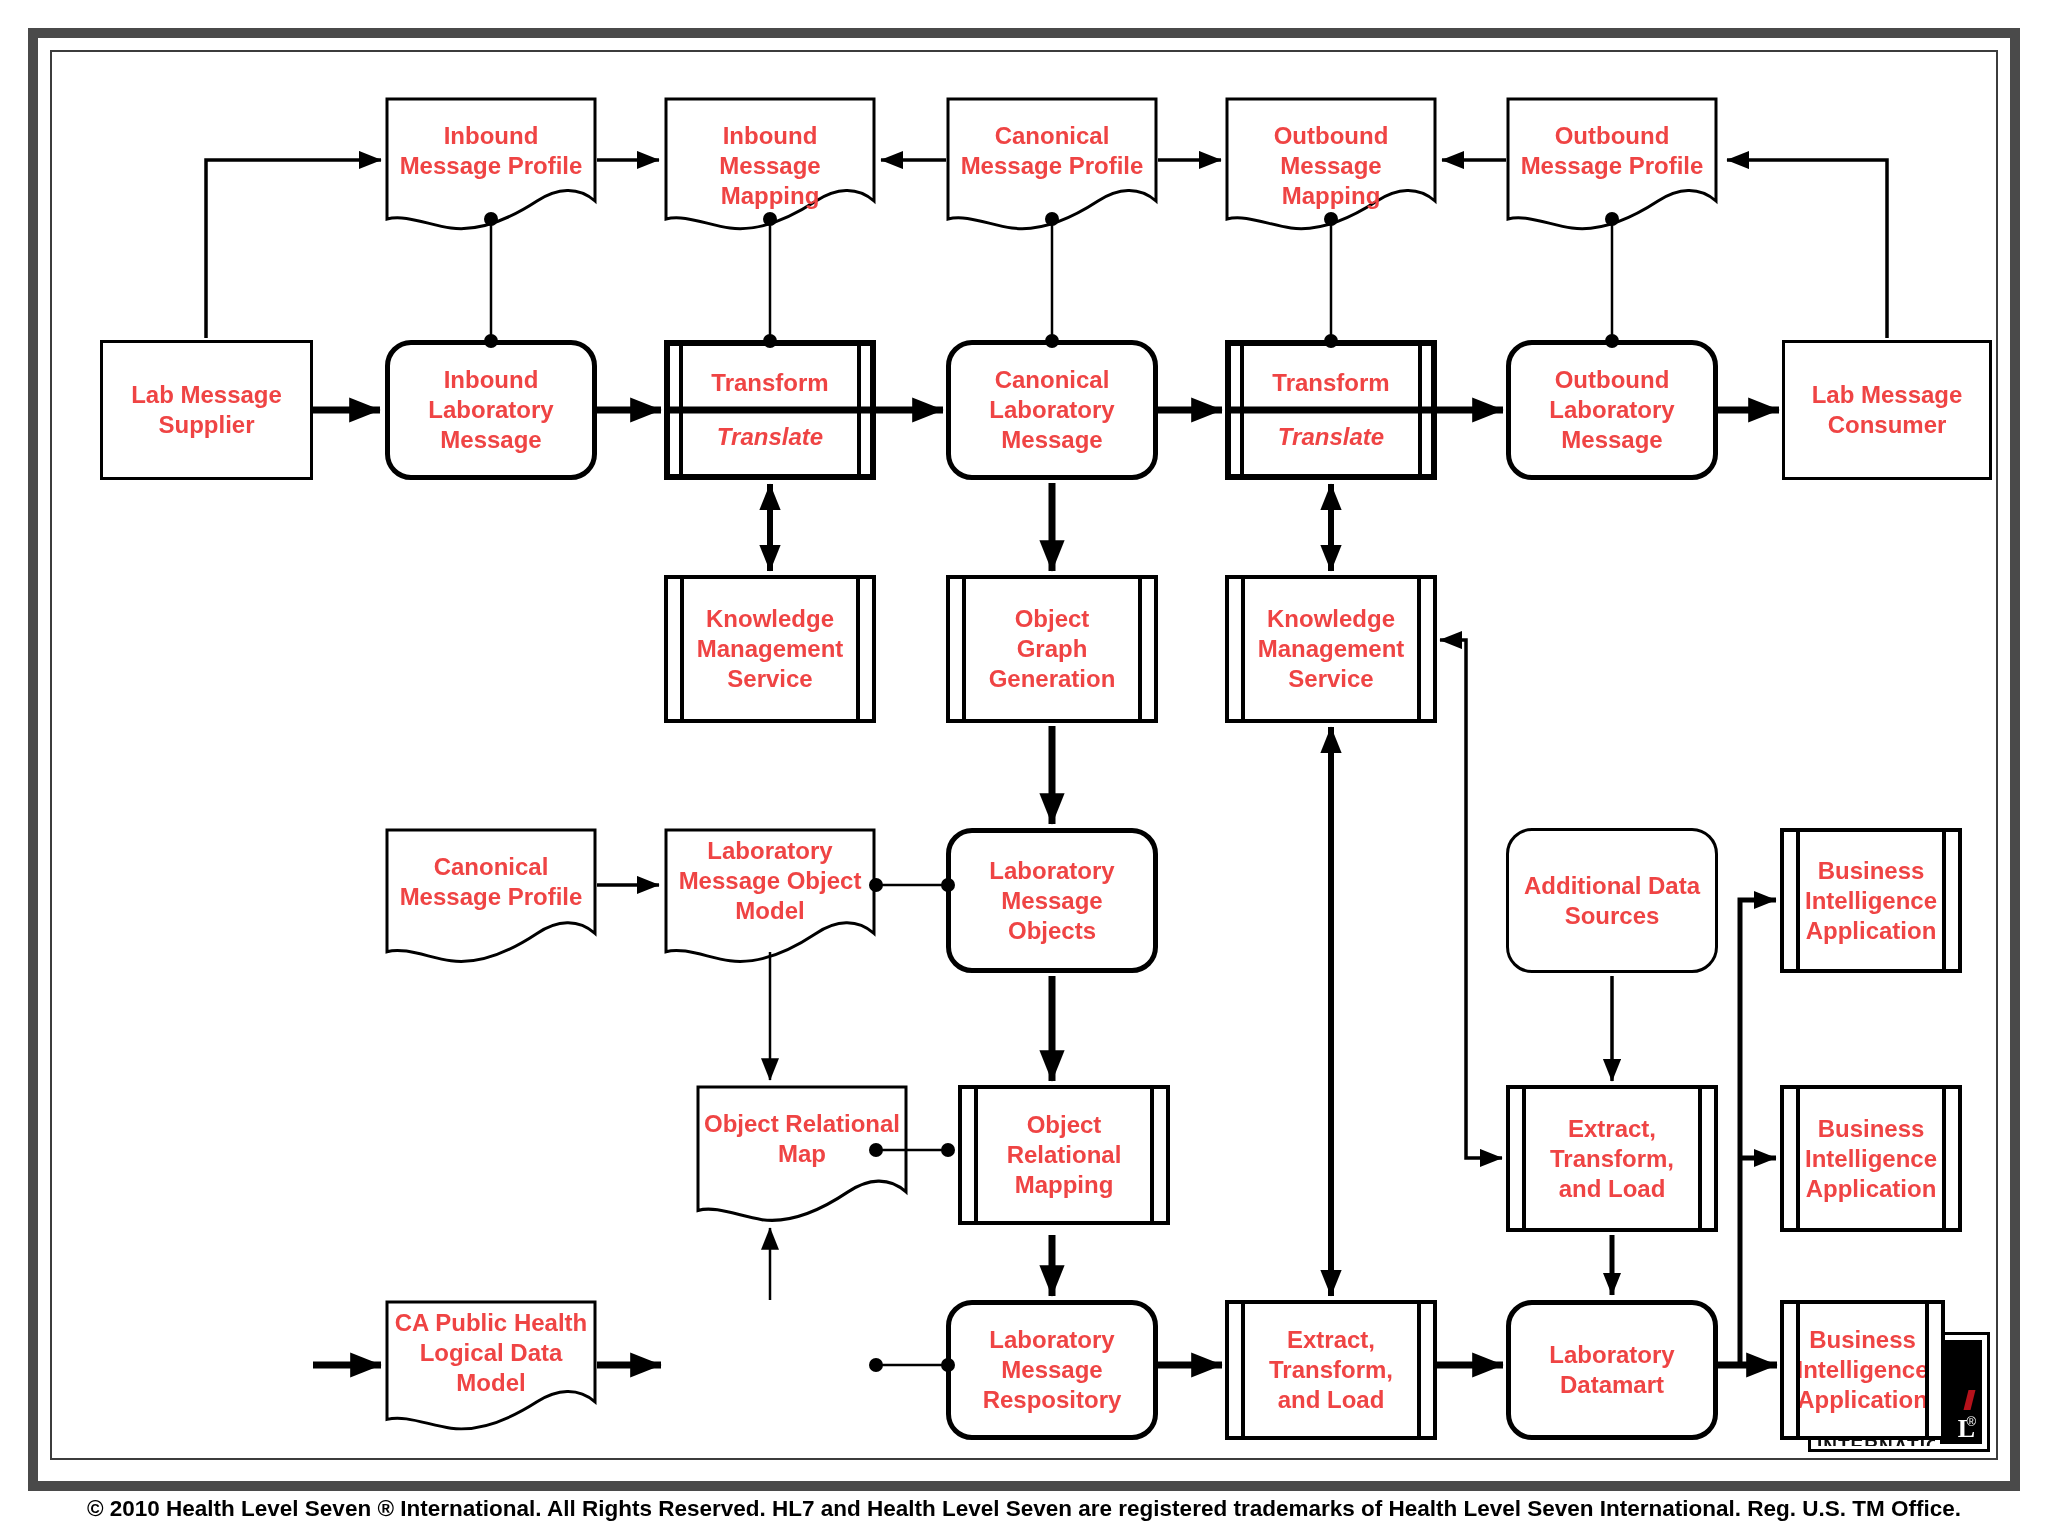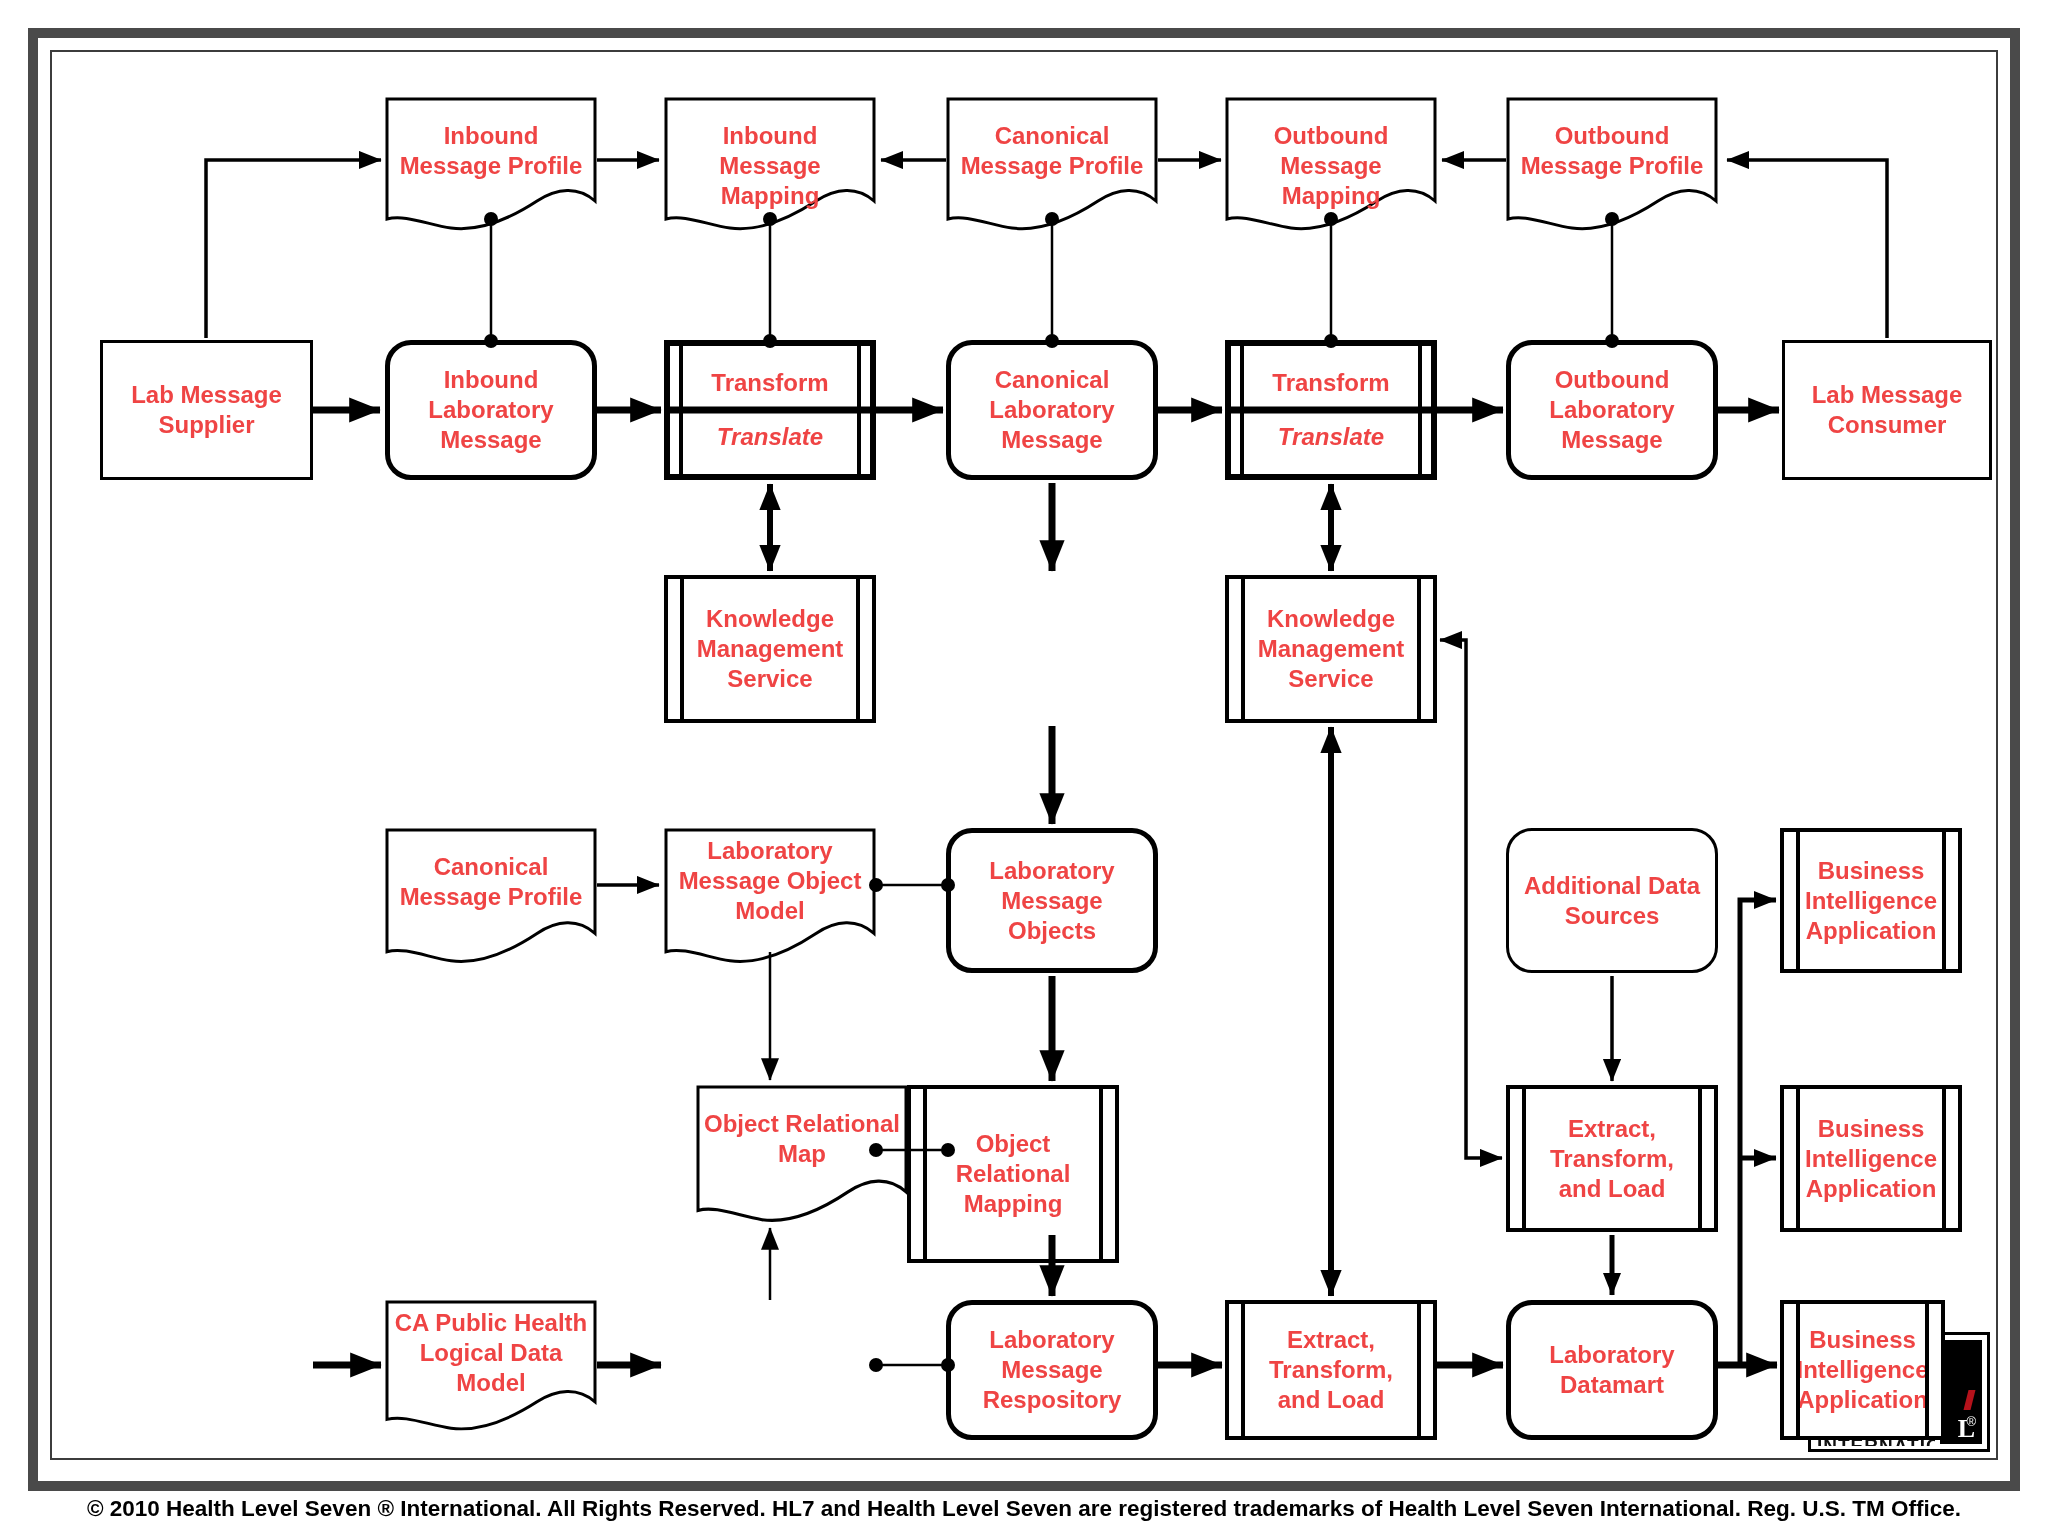--- a/index.html
+++ b/index.html
@@ -131,20 +131,24 @@
   <div class="node plain" style="left:1782px;top:340px;width:210px;height:140px">
     <span>Lab Message
 Consumer</span>
   </div>
 
   <div class="node process" style="left:664px;top:575px;width:212px;height:148px">
     <span>Knowledge
 Management
 Service</span>
   </div>
+  <div class="node process" style="left:946px;top:575px;width:212px;height:148px">
+    <span>Object Graph
+Generation</span>
+  </div>
   <div class="node process" style="left:1225px;top:575px;width:212px;height:148px">
     <span>Knowledge
 Management
 Service</span>
   </div>
 
   <div class="node doc" style="left:385px;top:828px;width:212px;height:145px">
     <svg class="docshape" viewBox="0 0 212 143" preserveAspectRatio="none">
         <path d="M2,2 L210,2 L210,104 C193,89 172,91 152,104 C126,121 96,135 66,131 C44,128 20,117 2,122 Z" fill="#fff" stroke="#000" stroke-width="3"></path>
       </svg>
@@ -174,21 +178,21 @@
 Application</span>
   </div>
 
   <div class="node doc" style="left:696px;top:1085px;width:212px;height:147px">
     <svg class="docshape" viewBox="0 0 212 143" preserveAspectRatio="none">
         <path d="M2,2 L210,2 L210,104 C193,89 172,91 152,104 C126,121 96,135 66,131 C44,128 20,117 2,122 Z" fill="#fff" stroke="#000" stroke-width="3"></path>
       </svg>
     <div class="doclabel">Object Relational
 Map</div>
   </div>
-  <div class="node process" style="left:907px;top:1085px;width:212px;height:178px">
+  <div class="node process" style="left:958px;top:1085px;width:212px;height:140px">
     <span>Object
 Relational
 Mapping</span>
   </div>
   <div class="node process" style="left:1506px;top:1085px;width:212px;height:147px">
     <span>Extract,
 Transform,
 and Load</span>
   </div>
   <div class="node process" style="left:1780px;top:1085px;width:182px;height:147px">

